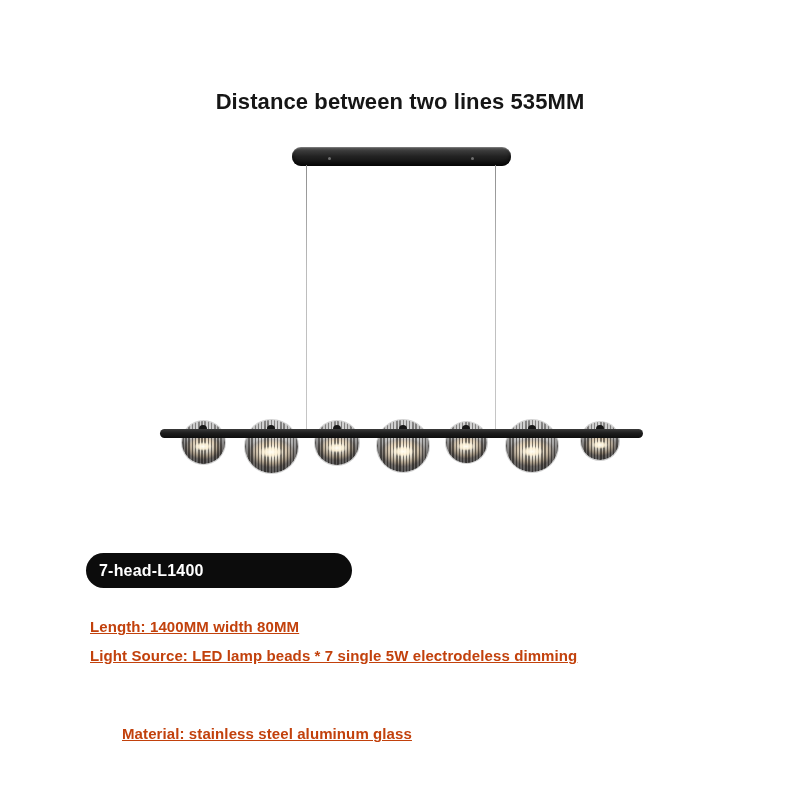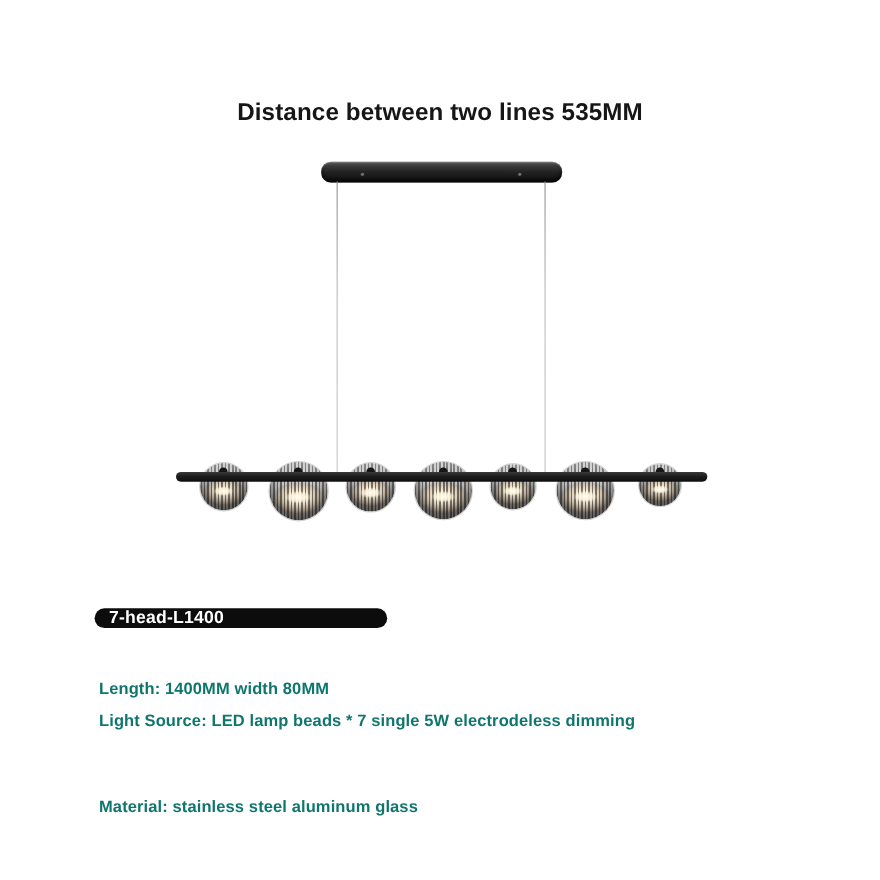--- a/index.html
+++ b/index.html
@@ -42,33 +42,33 @@
     background:radial-gradient(closest-side,#fffdf4 0%,rgba(255,243,216,0.9) 55%,rgba(210,180,140,0) 100%);
     filter:blur(0.7px);
   }
   .knob{position:absolute;width:8px;height:8px;border-radius:50%;background:#161616;top:425px;}
   .bar{
     position:absolute;left:160px;top:429px;width:483px;height:9px;border-radius:4.5px;
     background:linear-gradient(180deg,#3a3a3a 0%,#1d1d1d 45%,#0e0e0e 100%);
   }
   
   .badge{
-    position:absolute;left:86px;top:553px;width:266px;height:18px;border-radius:18px;
+    position:absolute;left:86px;top:553px;width:266px;height:35px;border-radius:18px;
     background:#0c0c0c;color:#ffffff;display:flex;align-items:center;
     padding-left:13px;box-sizing:border-box;font-size:16px;font-weight:700;letter-spacing:0.2px;
   }
   
   .spec{
-    position:absolute;left:90px;font-size:15px;font-weight:700;color:#0f766e;
-    letter-spacing:0.1px;white-space:nowrap;
+    position:absolute;left:90px;font-size:15px;font-weight:700;color:#c2410c;
+    letter-spacing:0.1px;white-space:nowrap;text-decoration:underline;
   }
   .spec0{top:618px;}
   .spec1{top:652px;}
   .spec2{top:647px;}
-  .spec3{top:725px;}
+  .spec3{top:725px;margin-left:32px;}
 </style>
 </head>
 <body>
 
 <div class="canvas">
 
   <div class="title">Distance between two lines 535MM</div>
 
   <div class="lamp">
     <div class="canopy">

